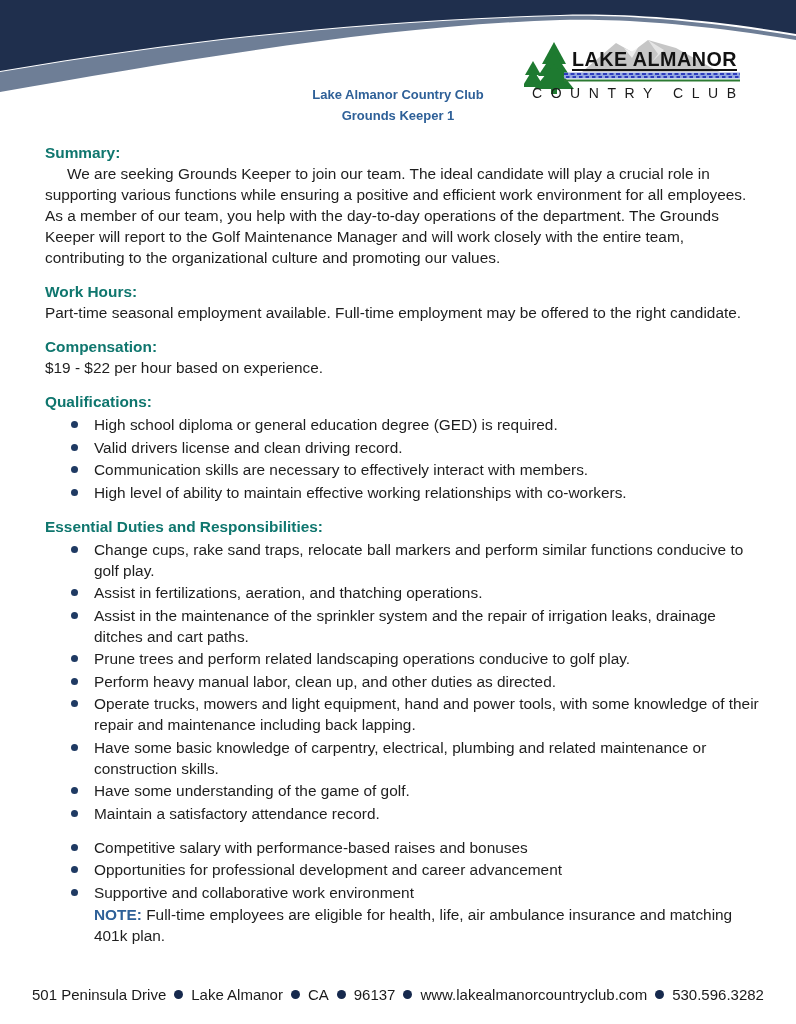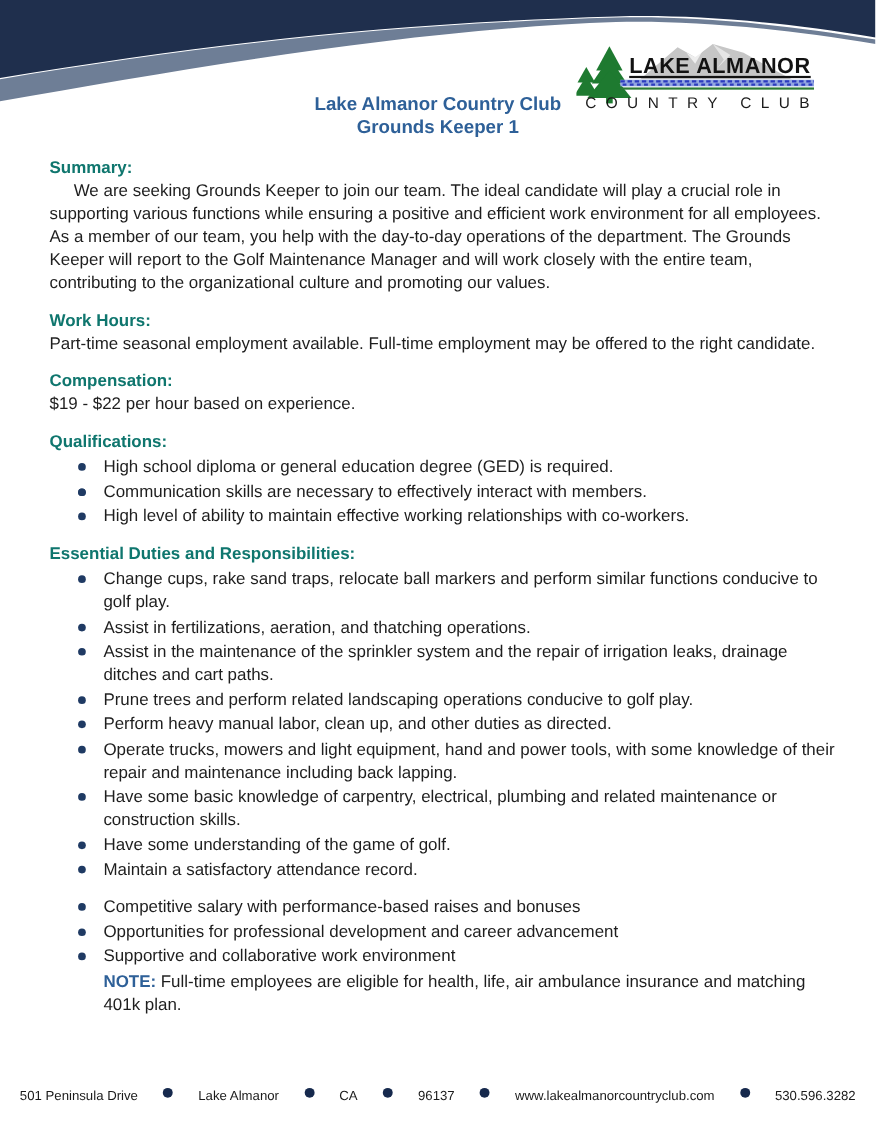--- a/index.html
+++ b/index.html
@@ -34,21 +34,21 @@
 
   
   .doc-title {
     position: absolute;
     top: 84px;
     left: 0;
     width: 796px;
     text-align: center;
     color: #2e6098;
     font-weight: bold;
-    font-size: 17px;
+    font-size: 13px;
     line-height: 21px;
   }
 
   
   .content {
     position: absolute;
     top: 134px;
     left: 0;
     width: 796px;
     padding: 0 30px 0 45px;
@@ -85,24 +85,25 @@
     margin-top: 1px;
   }
   .note-label { color: #2e6098; font-weight: bold; }
 
   
   .footer {
     position: absolute;
     bottom: 13px;
     left: 0;
     width: 796px;
-    padding: 0 18px;
+    padding: 0 32px;
     display: flex;
+    align-items: center;
     justify-content: space-between;
-    font-size: 12px;
+    font-size: 15px;
     color: #1a1a1a;
   }
   .footer-dot {
     width: 9px; height: 9px;
     border-radius: 50%;
     background: #16294d;
     flex: 0 0 auto;
   }
 </style>
 </head>
@@ -167,21 +168,21 @@
 
     <div class="section">
       <div class="section-heading">Compensation:</div>
       <div class="para">$19 - $22 per hour based on experience.</div>
     </div>
 
     <div class="section">
       <div class="section-heading">Qualifications:</div>
       <ul class="bullets">
         <li><span class="bullet-dot"></span><span>High school diploma or general education degree (GED) is required.</span></li>
-        <li><span class="bullet-dot"></span></li>
+        <li><span class="bullet-dot"></span><span>Valid drivers license and clean driving record.</span></li>
         <li><span class="bullet-dot"></span><span>Communication skills are necessary to effectively interact with members.</span></li>
         <li><span class="bullet-dot"></span><span>High level of ability to maintain effective working relationships with co-workers.</span></li>
       </ul>
     </div>
 
     <div class="section">
       <div class="section-heading">Essential Duties and Responsibilities:</div>
       <ul class="bullets">
         <li><span class="bullet-dot"></span><span>Change cups, rake sand traps, relocate ball markers and perform similar functions conducive to golf play.</span></li>
         <li><span class="bullet-dot"></span><span>Assist in fertilizations, aeration, and thatching operations.</span></li>

